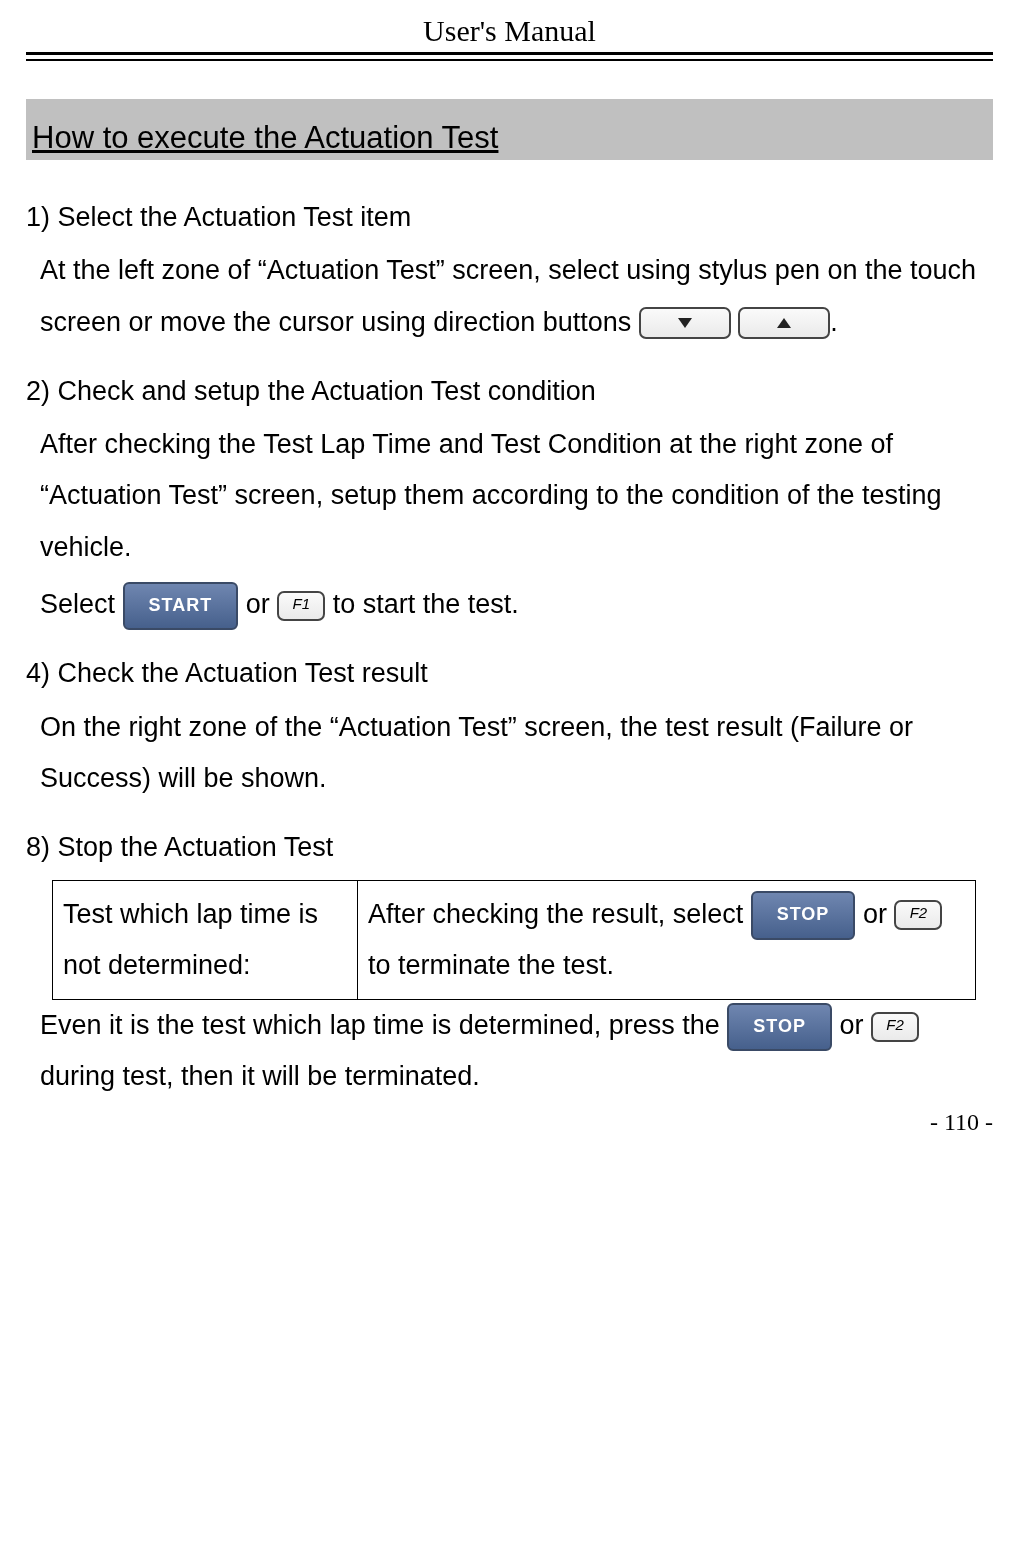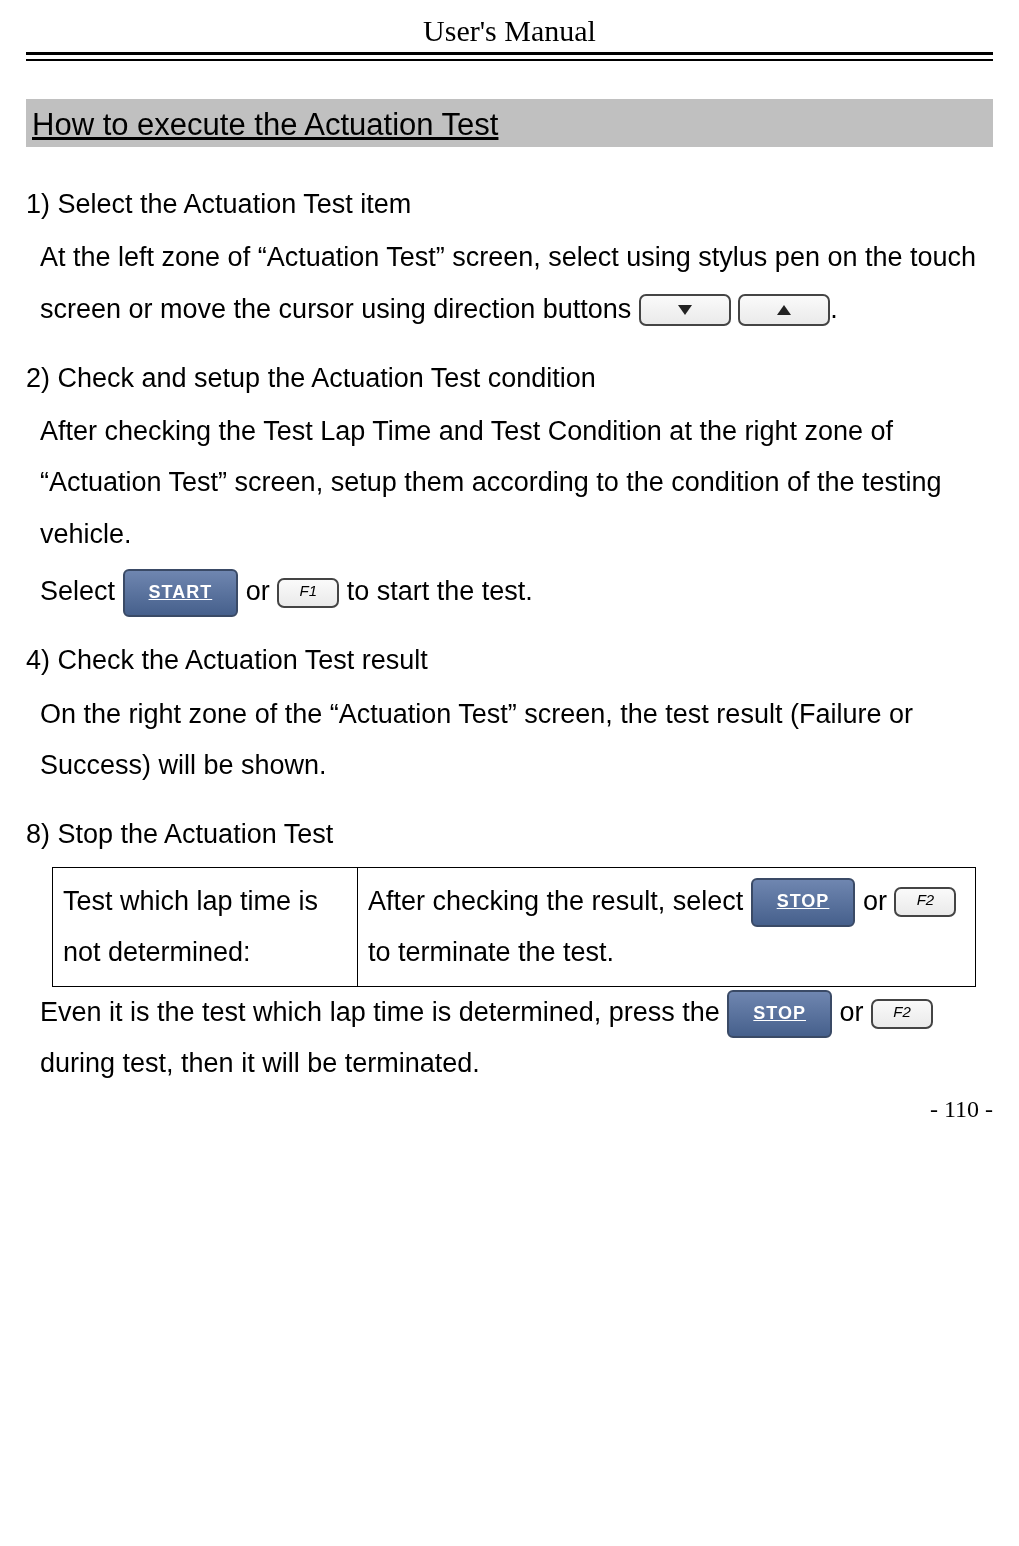--- a/index.html
+++ b/index.html
@@ -23,21 +23,21 @@
   }
   .double-rule {
     border-top: 3px solid #000;
     height: 4px;
     border-bottom: 2px solid #000;
     margin-bottom: 38px;
   }
   .section-title {
     background: #c0c0c0;
     font-size: 31px;
-    padding: 8px 6px 4px 6px;
+    padding: 21px 6px 4px 6px;
     font-family: Arial, sans-serif;
     font-weight: 400;
     text-decoration: underline;
     text-underline-offset: 2px;
     margin-bottom: 32px;
   }
   .content {
     font-family: Arial, sans-serif;
     font-size: 27px;
     line-height: 1.9;
@@ -47,21 +47,20 @@
     margin-bottom: 2px;
   }
   .step-body {
     margin-left: 14px;
     margin-bottom: 6px;
   }
   .arrow-btn, .text-btn, .fkey {
     display: inline-block;
     vertical-align: middle;
     box-sizing: border-box;
-    text-decoration: underline;
   }
   .arrow-btn {
     width: 92px;
     height: 32px;
     border: 2px solid #444;
     border-radius: 7px;
     background: linear-gradient(#fafafa,#eaeaea);
     position: relative;
   }
   .arrow-btn.down::after,
@@ -81,21 +80,21 @@
     border-radius: 6px;
     background: linear-gradient(#6f86b0,#46608c);
     color: #fff;
     font-family: Arial, sans-serif;
     font-weight: bold;
     font-size: 18px;
     padding: 4px 24px 6px 24px;
     letter-spacing: 1px;
   }
   .fkey {
-    width: 62px;
+    width: 48px;
     height: 30px;
     border: 2px solid #444;
     border-radius: 7px;
     background: linear-gradient(#fafafa,#eaeaea);
     font-family: Arial, sans-serif;
     font-style: italic;
     font-size: 15px;
     text-align: center;
     line-height: 20px;
     position: relative;

